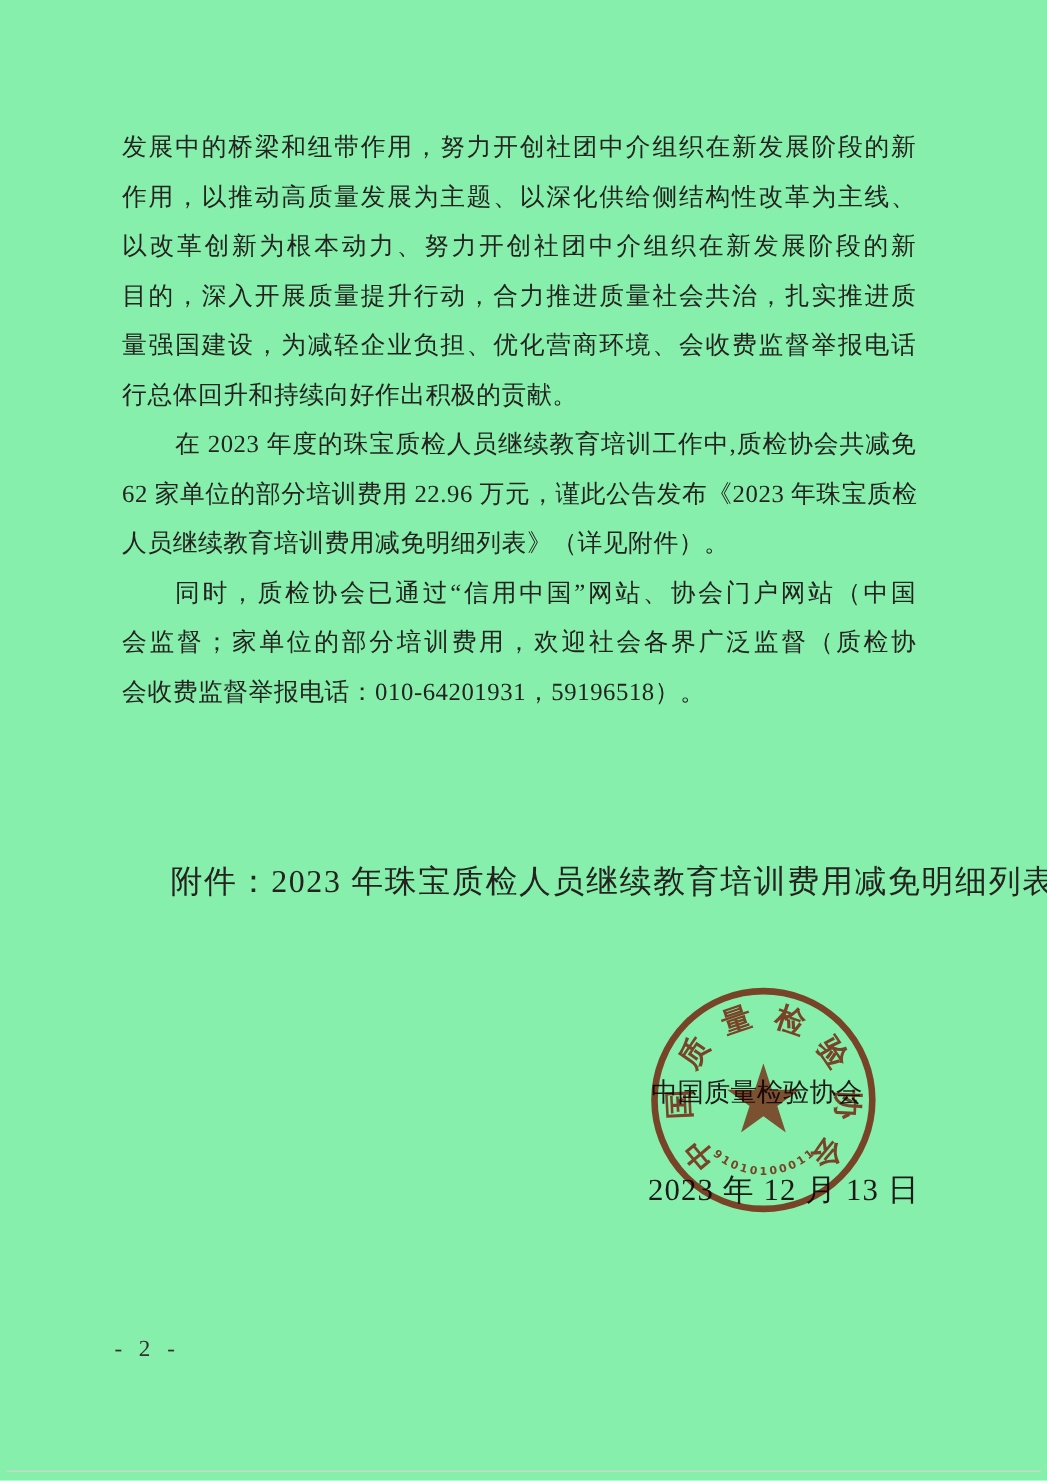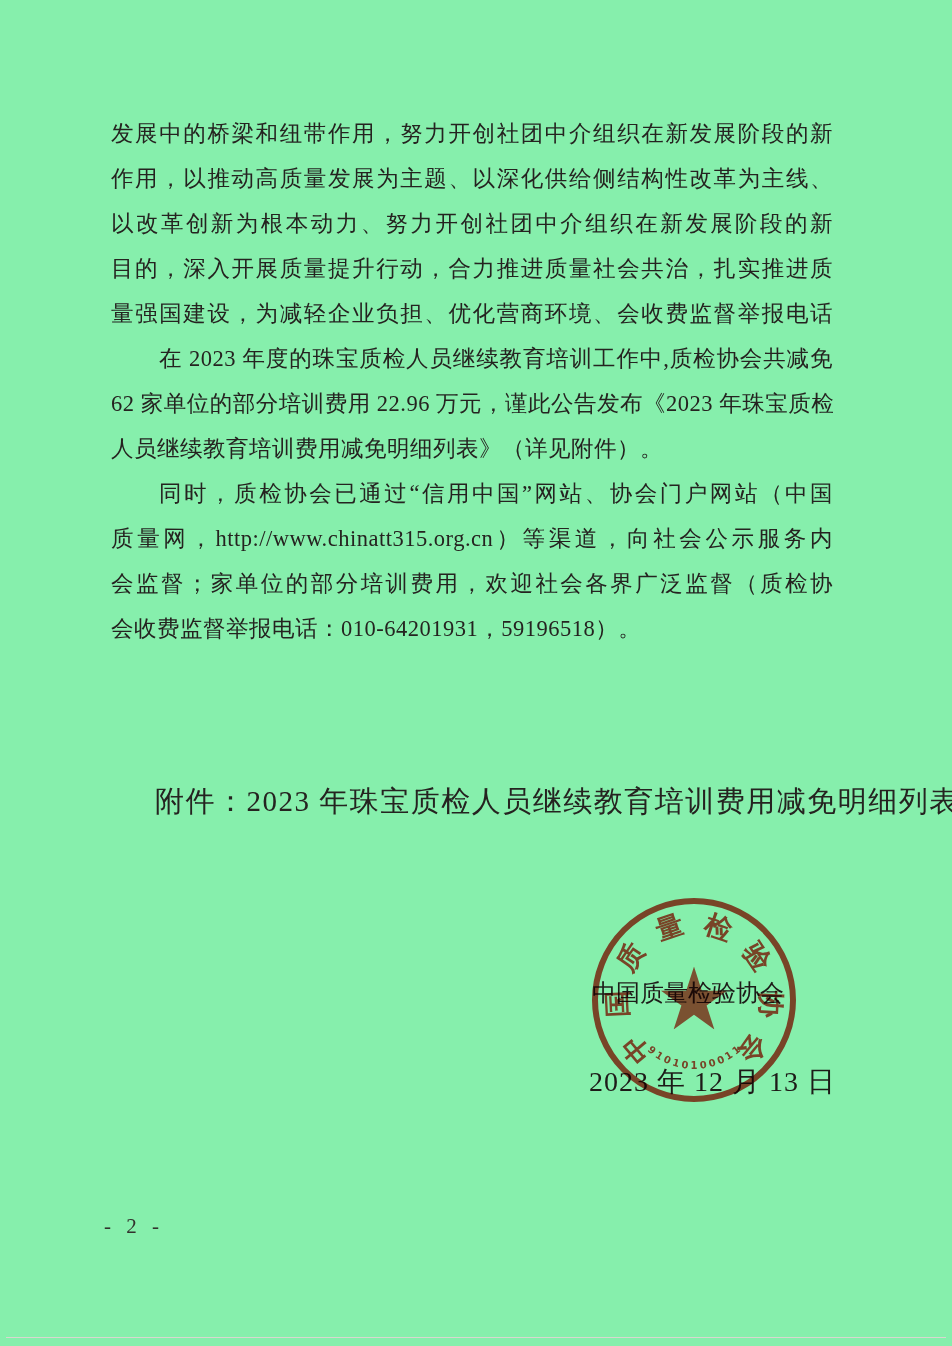--- a/index.html
+++ b/index.html
@@ -108,27 +108,27 @@
 <body>
 
 <div class="page">
 
   <div class="body-text">
     <div class="line j">发展中的桥梁和纽带作用，努力开创社团中介组织在新发展阶段的新</div>
     <div class="line j">作用，以推动高质量发展为主题、以深化供给侧结构性改革为主线、</div>
     <div class="line j">以改革创新为根本动力、努力开创社团中介组织在新发展阶段的新</div>
     <div class="line j">目的，深入开展质量提升行动，合力推进质量社会共治，扎实推进质</div>
     <div class="line j">量强国建设，为减轻企业负担、优化营商环境、会收费监督举报电话</div>
+    <div class="line">行总体回升和持续向好作出积极的贡献。</div>
 
     <div class="line j ind">在 2023 年度的珠宝质检人员继续教育培训工作中,质检协会共减免</div>
     <div class="line j">62 家单位的部分培训费用 22.96 万元，谨此公告发布《2023 年珠宝质检</div>
     <div class="line">人员继续教育培训费用减免明细列表》（详见附件）。</div>
 
     <div class="line j ind">同时，质检协会已通过“信用中国”网站、协会门户网站（中国</div>
-    <div class="line j">质量网，http://www.chinatt315.org.cn）等渠道，向社会公示服务内</div>
     <div class="line j">会监督；家单位的部分培训费用，欢迎社会各界广泛监督（质检协</div>
     <div class="line">会收费监督举报电话：010-64201931，59196518）。</div>
   </div>
 
   <div class="attachment">附件：2023 年珠宝质检人员继续教育培训费用减免明细列表</div>
 
   <div class="sig-org">中国质量检验协会</div>
   <div class="sig-date">2023 年 12 月 13 日</div>
 
   <div class="page-number">- 2 -</div>

